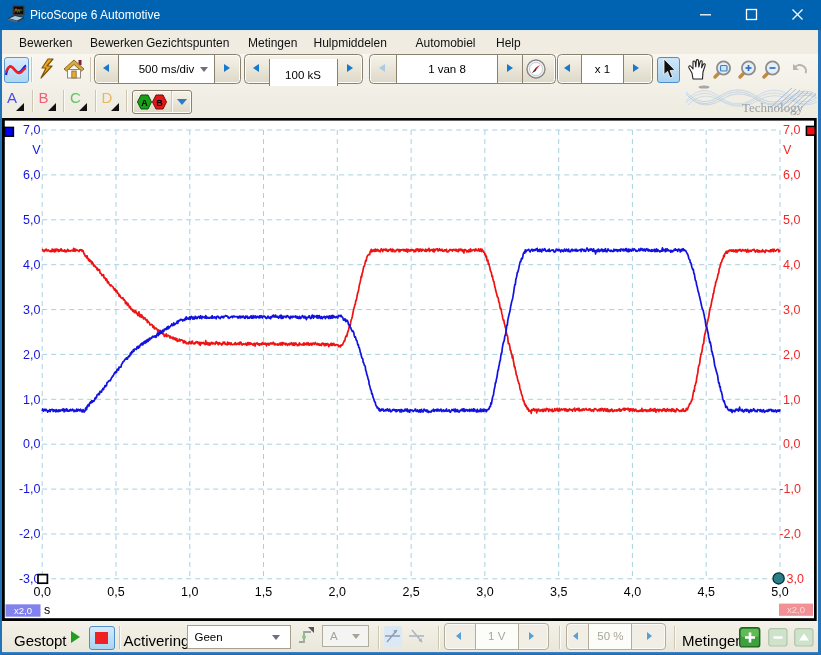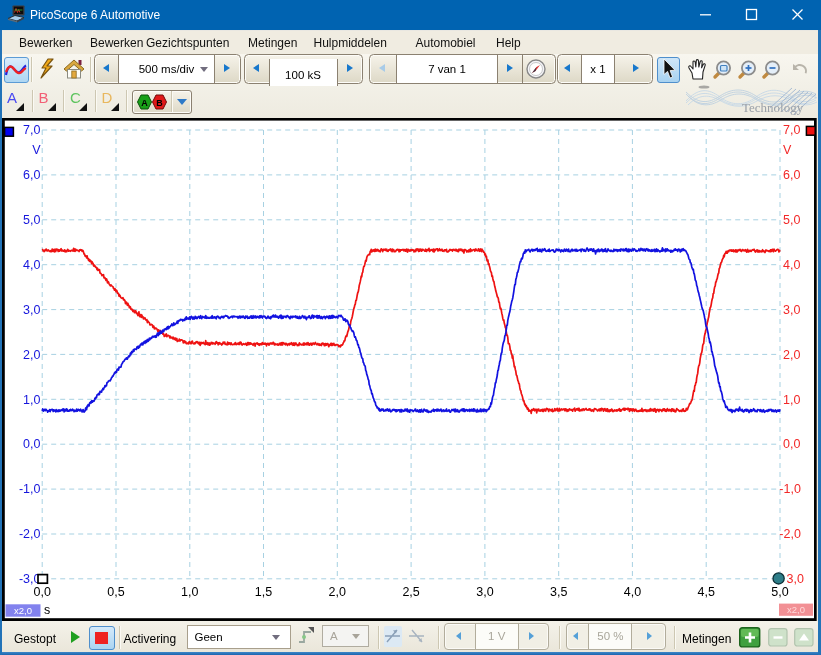--- a/index.html
+++ b/index.html
@@ -16,21 +16,21 @@
 .arr{border-width:4.8px 0 4.8px 6.6px;border-color:transparent transparent transparent #1878cc}
 .arl.dis{border-right-color:#a8cbe8}
 .sarl{width:0;height:0;border-style:solid;border-width:4px 5.8px 4px 0;border-color:transparent #55a0d8 transparent transparent}
 .sarr{width:0;height:0;border-style:solid;border-width:4px 0 4px 5.8px;border-color:transparent transparent transparent #55a0d8}
 .dnarrow{width:0;height:0;border-style:solid;border-width:5px 4.5px 0 4.5px;border-color:#716d7e transparent transparent transparent}
 .sep1{width:1px;background:#cdc7b2;box-shadow:1px 0 0 #fbfaf4}
 .tbtn{width:23px;height:26px;border-radius:3px}
 .sel{background:linear-gradient(#cfe6f8,#a8d2f0);border:1px solid #4f8fcc}
 #botbar{left:0;top:621px;width:821px;height:30.5px;background:linear-gradient(#f4f2e9,#eae6da)}
 #botedge{left:0;top:651.5px;width:821px;height:3.5px;background:linear-gradient(#3e86c8,#1a65ae)}
-.btxt{font-size:12px;color:#000;top:7px}
+.btxt{font-size:15px;color:#000;top:7px}
 .combo{background:#fff;border:1px solid #a89f8c;display:flex;align-items:center;font-size:11.5px}
 #ledge{left:0;top:30px;width:1.8px;height:625px;background:#2273b8}
 #redge{left:818.4px;top:30px;width:2.6px;height:625px;background:#2273b8}
 </style></head><body>
 
 <div class="abs" id="titlebar"></div>
 <svg class="abs" style="left:7px;top:5px" width="19" height="19" viewBox="0 0 19 19">
 <rect x="5.5" y="0.5" width="12" height="10" rx="0.8" fill="#3c3c40"></rect>
 <rect x="6.8" y="1.6" width="9.4" height="7.4" fill="#0c0c0c"></rect>
 <path d="M7.5,7.5 l1.5,-4 1.5,4 1.2,-3 1.2,3" stroke="#e03020" stroke-width="0.9" fill="none"></path>
@@ -78,32 +78,32 @@
     <span style="">500 ms/div</span>
     <span class="dnarrow" style="position:absolute;right:6px;top:11.5px"></span>
   </div>
 <div class="abs arl" style="left:102.5px;top:64.2px"></div>
 <div class="abs arr" style="left:224px;top:64.2px"></div>
 <div class="abs grp" style="left:243.5px;top:54px;width:119px;height:30px"></div>
 <div class="abs cellfld" style="left:268.5px;top:59px;height:32px;width:69px">100 kS</div>
 <div class="abs arl" style="left:252.5px;top:64.2px"></div>
 <div class="abs arr" style="left:346.5px;top:64.2px"></div>
 <div class="abs grp" style="left:368.7px;top:54px;width:187.3px;height:30px"></div>
-<div class="abs cellfld" style="left:396px;top:55.2px;height:27.6px;width:102px">7 van 1</div>
+<div class="abs cellfld" style="left:396px;top:55.2px;height:27.6px;width:102px">1 van 8</div>
 <div class="abs arl dis" style="left:379px;top:64.2px"></div>
 <div class="abs arr" style="left:507px;top:64.2px"></div>
 <div class="abs" style="left:521.5px;top:55.2px;width:1.2px;height:27.6px;background:#8b8171"></div>
 <svg class="abs" style="left:525px;top:58px" width="22" height="22" viewBox="0 0 22 22">
 <circle cx="11" cy="11" r="9" fill="#f4f4f8" stroke="#888" stroke-width="1.4"></circle>
 <circle cx="11" cy="11" r="6.5" fill="#fff" stroke="#bbb" stroke-width="0.8"></circle>
 <path d="M7,15 L11.5,9 L15,7 L10.5,13 Z" fill="#e03030"></path>
 <path d="M7,15 L10.5,13 L11.5,9 Z" fill="#334"></path>
 </svg>
 <div class="abs grp" style="left:557px;top:54px;width:96px;height:30px"></div>
-<div class="abs cellfld" style="left:581px;top:55.2px;height:27.6px;width:34px">x 1</div>
+<div class="abs cellfld" style="left:581px;top:55.2px;height:27.6px;width:43px">x 1</div>
 <div class="abs arl" style="left:563.5px;top:64.2px"></div>
 <div class="abs arr" style="left:632.5px;top:64.2px"></div>
 <div class="abs tbtn sel" style="left:657px;top:56.5px;height:26.5px"></div>
 <svg class="abs" style="left:663px;top:59px" width="13" height="20" viewBox="0 0 13 20">
 <path d="M1,0 L1,15.5 L4.6,12.4 L7,19 L9.6,18 L7.1,11.6 L12,11.2 Z" fill="#111" stroke="#fff" stroke-width="0.8"></path>
 </svg>
 <svg class="abs" style="left:687px;top:58px" width="22" height="23" viewBox="0 0 22 23">
 <path d="M6,21 L5,15 L2,10 C1,8 3,7 4,8.5 L6,11 L6,4 C6,2.6 8,2.6 8.2,4 L8.8,9 L9.3,2.6 C9.5,1.2 11.4,1.3 11.5,2.7 L11.8,9 L13.2,3.6 C13.6,2.3 15.4,2.7 15.2,4 L14.6,9.7 L16.2,6.4 C16.9,5.2 18.6,5.9 18.2,7.2 L16,14 L15.5,21 Z" fill="#fff" stroke="#222" stroke-width="1.1" stroke-linejoin="round"></path>
 </svg>
 <svg class="abs" style="left:710.5px;top:58.5px" width="22" height="22" viewBox="0 0 22 22">

